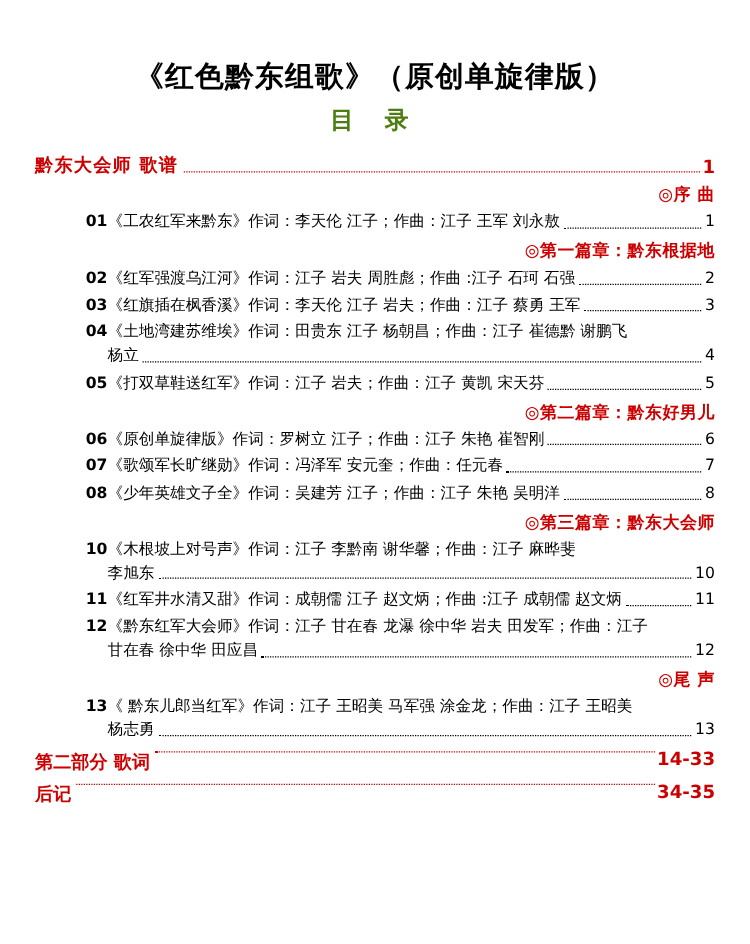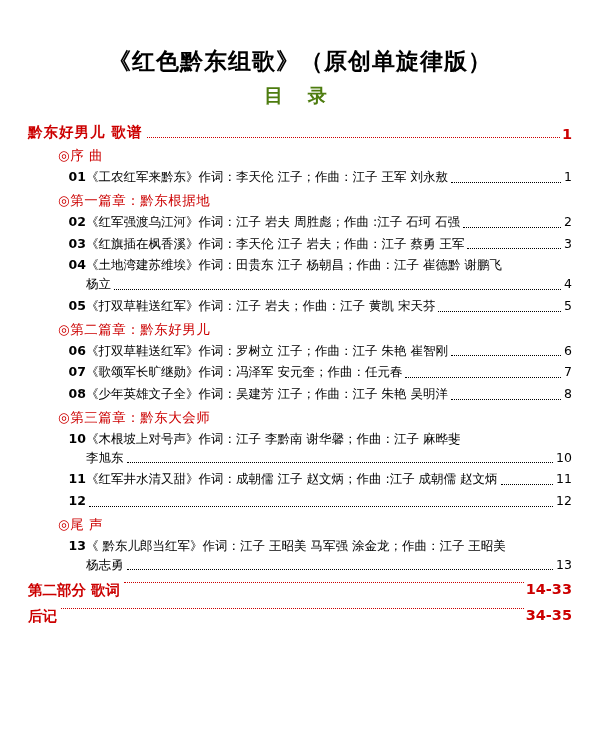--- a/index.html
+++ b/index.html
@@ -56,24 +56,25 @@
     flex: 1;
     border-bottom: 1.5px dotted #cc0000;
     margin: 0 2px 4px 4px;
     height: 1px;
   }
   .section-line .pg {
     white-space: nowrap;
   }
   .group-head {
     color: #cc0000;
-    font-weight: normal;
+    font-weight: bold;
     font-size: 13.5px;
     margin: 5px 0 3px 30px;
     letter-spacing: 0.5px;
+    text-align: right;
   }
   .entry {
     display: flex;
     align-items: flex-start;
     font-size: 12.5px;
     margin: 3px 0 1px 0;
     line-height: 1.5;
   }
   .entry .num {
     width: 30px;
@@ -129,21 +130,21 @@
 </style>
 </head>
 <body>
 
 <div class="page">
 
   <div class="doc-title">《红色黔东组歌》（原创单旋律版）</div>
   <div class="doc-subtitle">目 录</div>
 
   <div class="section-line">
-    <span class="sec-label">黔东好男儿  歌谱</span>
+    <span class="sec-label">黔东大会师  歌谱</span>
     <span class="dots"></span>
     <span class="pg">1</span>
   </div>
 
   <div class="group-head">◎序 曲</div>
 
   <div class="entry">
     <span class="num">01</span>
     <span class="body">
       <span class="entry-row-main">
@@ -202,21 +203,21 @@
       </span>
     </span>
   </div>
 
   <div class="group-head">◎第二篇章：黔东好男儿</div>
 
   <div class="entry">
     <span class="num">06</span>
     <span class="body">
       <span class="entry-row-main">
-        <span class="entry-text">《打双草鞋送红军》作词：罗树立  江子；作曲：江子  朱艳  崔智刚</span>
+        <span class="entry-text">《原创单旋律版》作词：罗树立  江子；作曲：江子  朱艳  崔智刚</span>
         <span class="leader"></span>
         <span class="pageno">6</span>
       </span>
     </span>
   </div>
 
   <div class="entry">
     <span class="num">07</span>
     <span class="body">
       <span class="entry-row-main">
@@ -262,21 +263,25 @@
         <span class="entry-text">《红军井水清又甜》作词：成朝儒  江子  赵文炳；作曲 :江子  成朝儒  赵文炳</span>
         <span class="leader"></span>
         <span class="pageno">11</span>
       </span>
     </span>
   </div>
 
   <div class="entry">
     <span class="num">12</span>
     <span class="body">
+      <span class="entry-row-main">
+        <span class="entry-text">《黔东红军大会师》作词：江子  甘在春  龙瀑  徐中华  岩夫  田发军；作曲：江子</span>
+      </span>
       <span class="wrap-line">
+        <span class="wrap-text">甘在春  徐中华  田应昌</span>
         <span class="leader"></span>
         <span class="pageno">12</span>
       </span>
     </span>
   </div>
 
   <div class="group-head">◎尾 声</div>
 
   <div class="entry">
     <span class="num">13</span>

